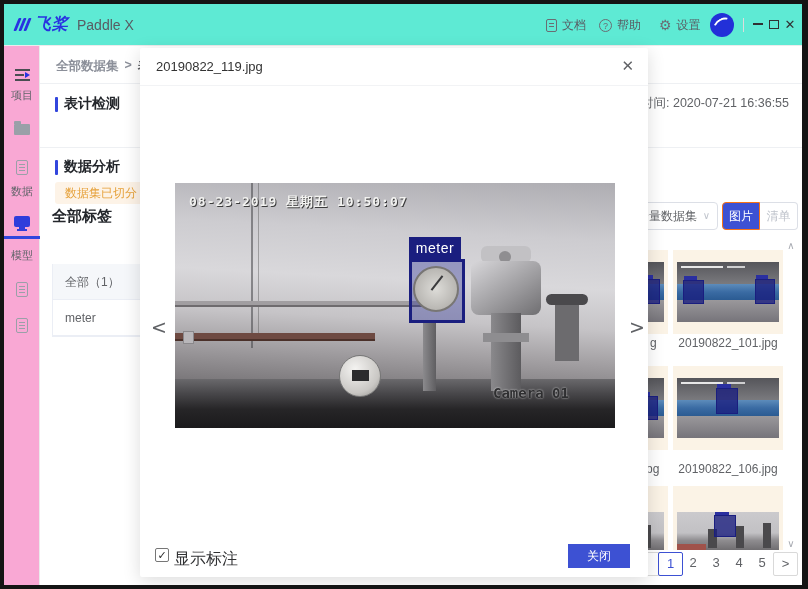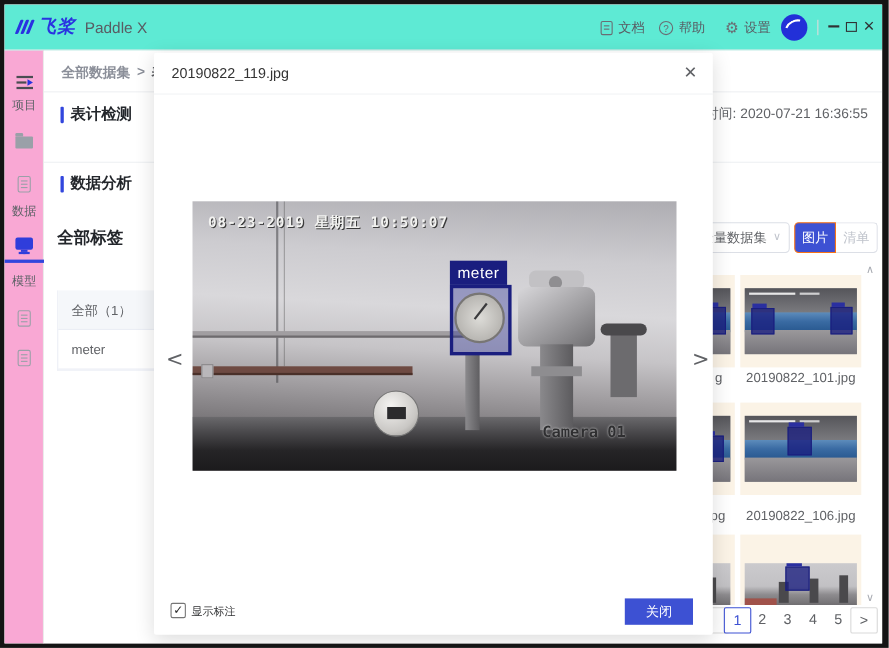--- a/index.html
+++ b/index.html
@@ -119,21 +119,21 @@
   .p-instbody { position:absolute; left:316px; top:130px; width:30px; height:78px; background:linear-gradient(90deg,#8a898c,#5c5b5e); }
   .p-flange { position:absolute; left:308px; top:150px; width:46px; height:9px; background:#8e8d90; }
   .p-valve { position:absolute; left:380px; top:120px; width:24px; height:58px; background:#6c6b6e; }
   .p-wheel { position:absolute; left:371px; top:111px; width:42px; height:11px; border-radius:6px; background:#4a494c; }
   .p-annlabel { position:absolute; left:234px; top:54px; width:52px; height:22px; background:#1a1e7f; color:#fff; font-size:14px; line-height:22px; text-align:center; letter-spacing:.5px; }
   .p-bbox { position:absolute; left:234px; top:76px; width:56px; height:64px; border:3px solid #1a1e7f; background:rgba(35,40,150,.35); }
   .p-gauge { position:absolute; left:1px; top:4px; width:46px; height:46px; border-radius:50%; background:radial-gradient(#dddcd8,#b7b5b1 72%,#8f8d89); border:2px solid #787674; }
   .p-gauge::before { content:""; position:absolute; left:21px; top:6px; width:2px; height:18px; background:#3a3a3c; transform:rotate(38deg); }
   .modal-ftr { position:absolute; left:0; bottom:0; right:0; height:42px; }
   .cb { position:absolute; left:15px; top:13px; width:14px; height:14px; border:1.3px solid #767676; border-radius:2px; font-size:11px; line-height:12px; text-align:center; color:#2a2a2a; cursor:pointer; background:#fff; }
-  .cb-label { position:absolute; left:34px; top:14px; font-size:10px; color:#303133; }
+  .cb-label { position:absolute; left:34px; top:14px; font-size:16px; color:#303133; }
   .btn-close { position:absolute; right:18px; top:9px; width:62px; height:24px; background:#3d51d3; color:#fff; font-size:12px; line-height:24px; text-align:center; border-radius:0; cursor:pointer; }
 </style>
 </head>
 <body>
 
 <div class="frame">
 <div class="app">
 
   <div class="hdr">
     <div class="logo-wrap">
@@ -205,20 +205,21 @@
         <span>&gt;</span>
         <span class="cur">表计检测</span>
       </div>
     </div>
 
     <span class="sec-bar" style="left:15px; top:51px;"></span>
     <div class="sec-title" style="left:24px; top:49px;">表计检测</div>
     <div class="hdiv" style="top:101px;"></div>
     <span class="sec-bar" style="left:15px; top:114px;"></span>
     <div class="sec-title" style="left:24px; top:112px;">数据分析</div>
+    <div class="chip">数据集已切分</div>
     <div class="labels-title">全部标签</div>
     <div class="tag-list">
       <div class="tag-item first">全部（1）</div>
       <div class="tag-item">meter</div>
     </div>
 
     <div class="time-txt">创建时间: 2020-07-21 16:36:55</div>
 
     <div class="dd">
       <span>全量数据集</span>

